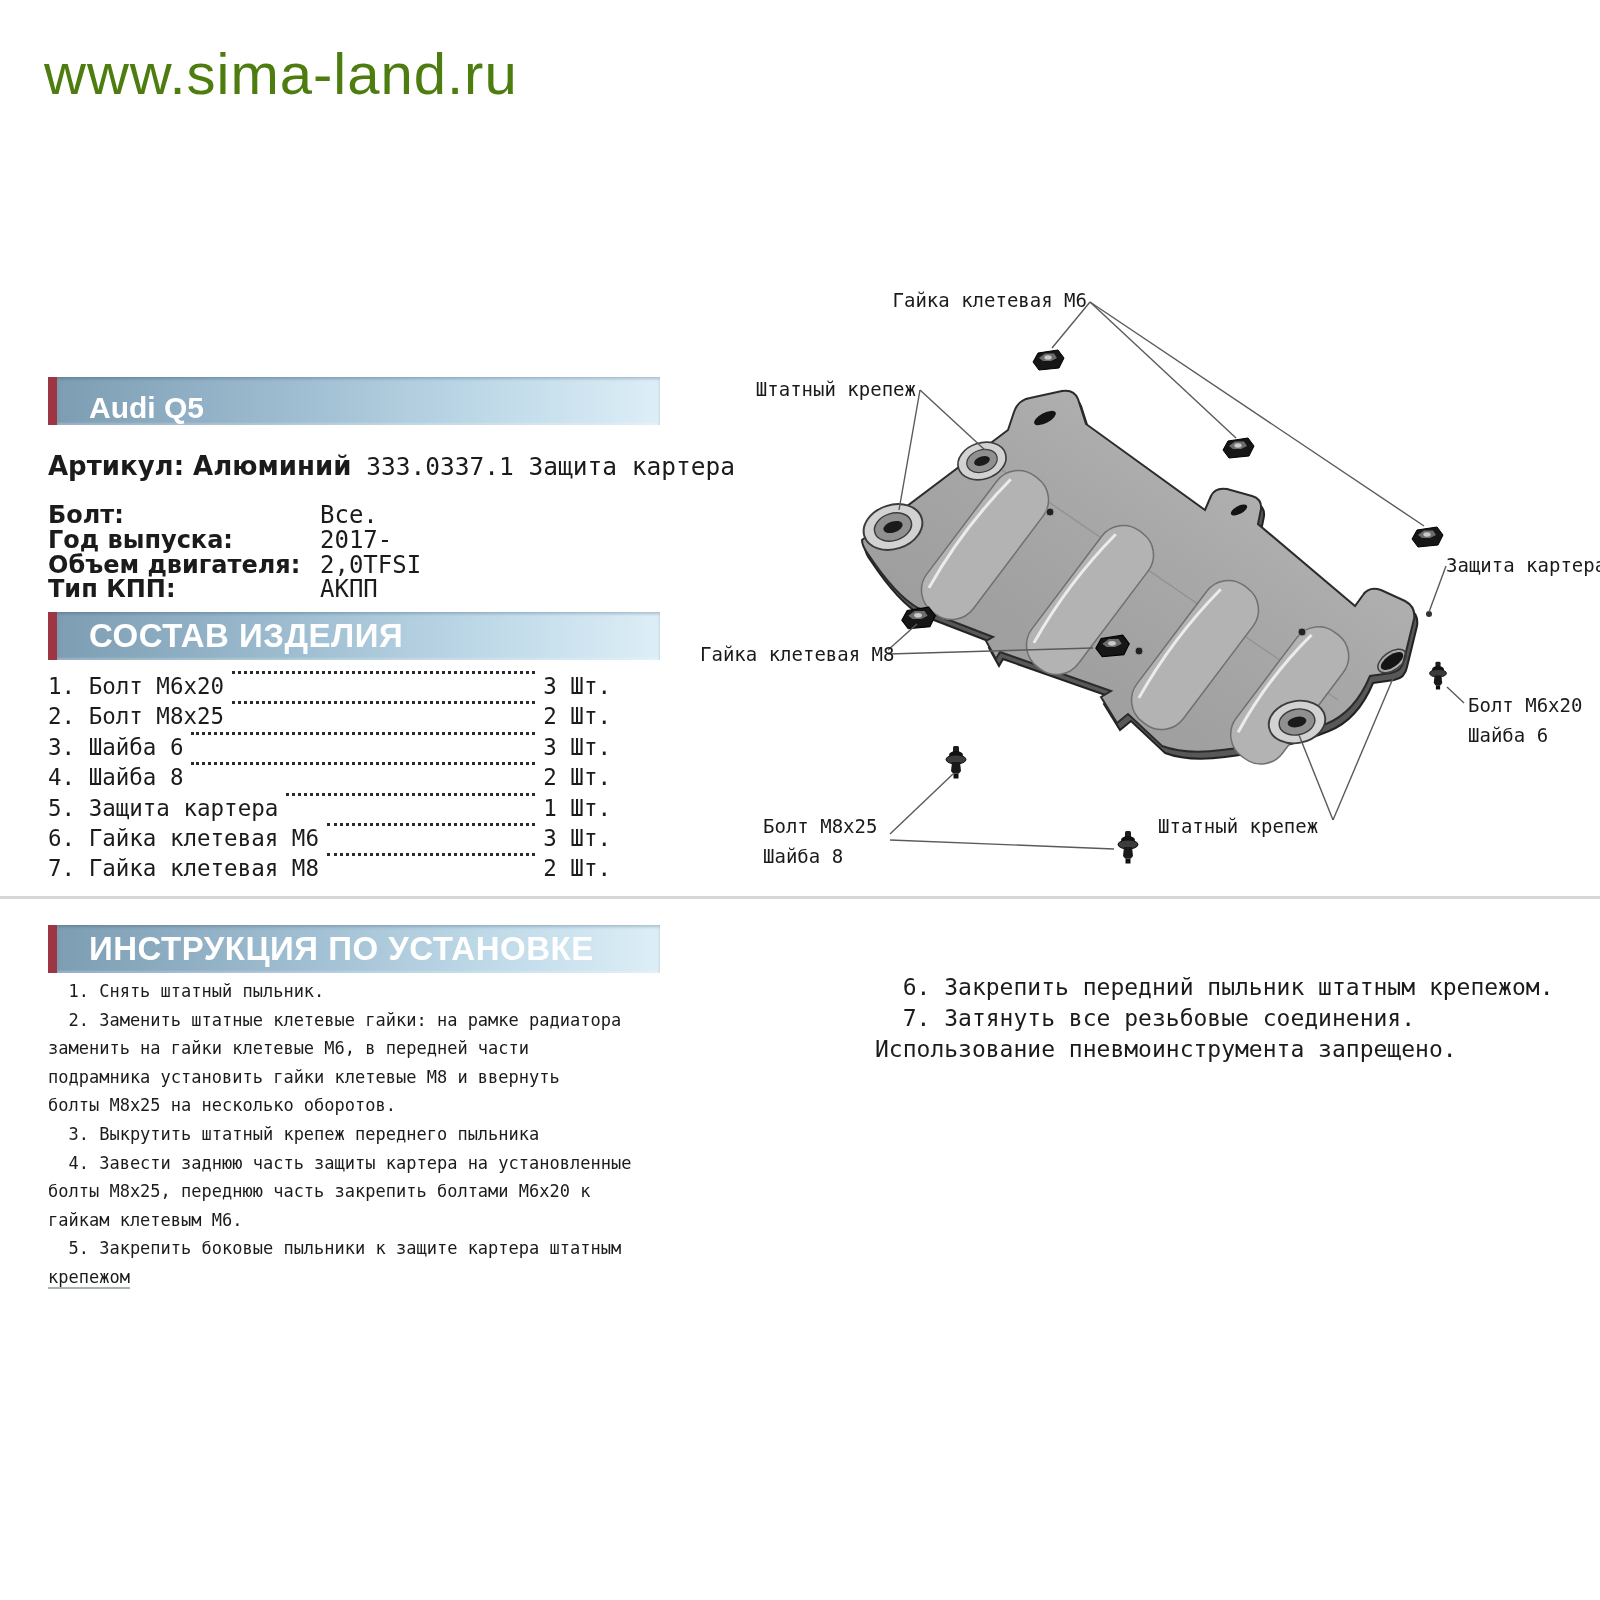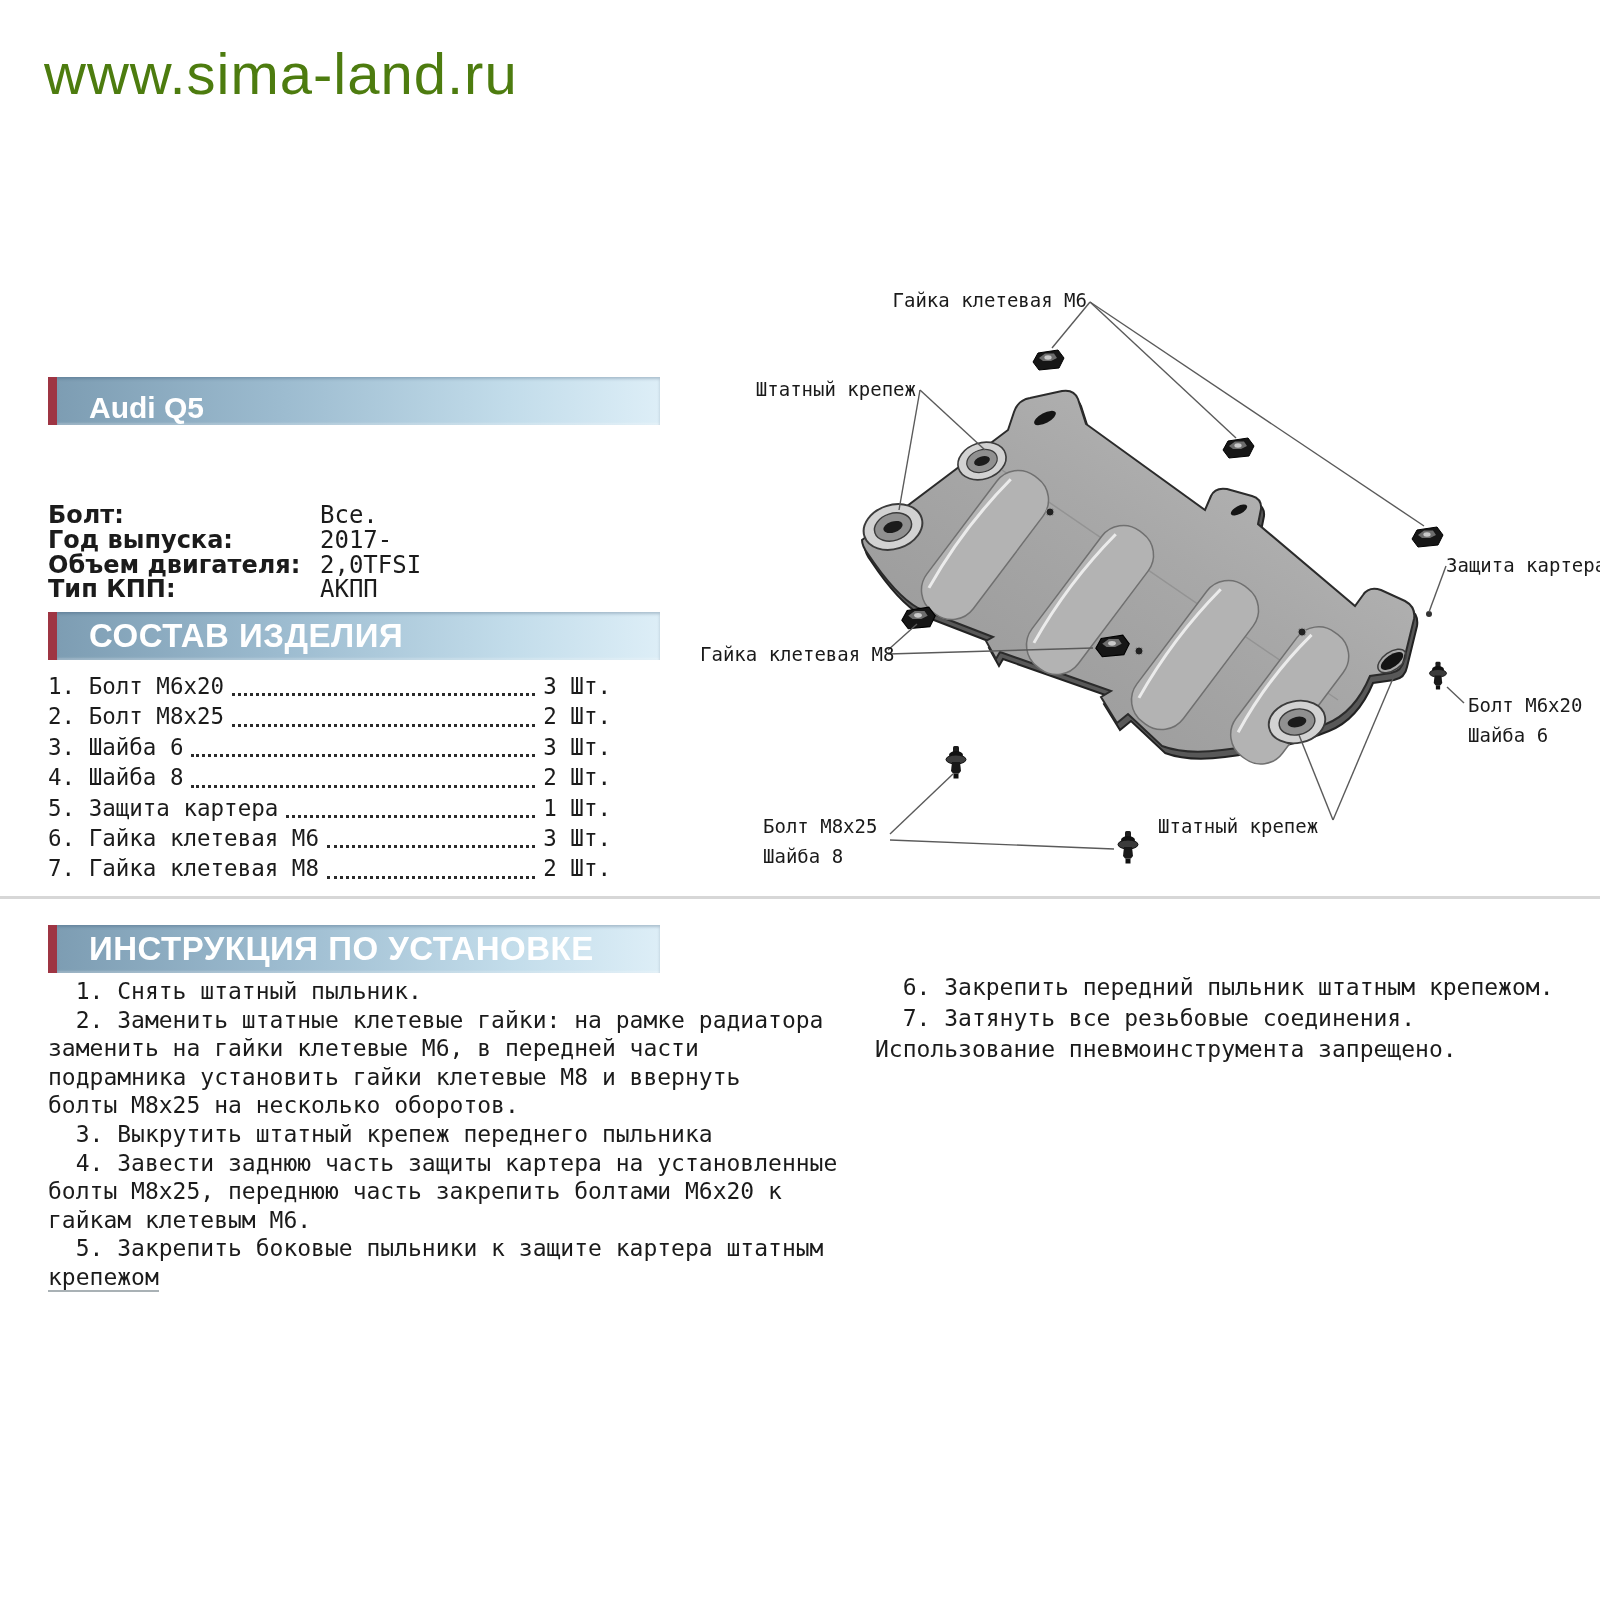--- a/index.html
+++ b/index.html
@@ -21,28 +21,28 @@
 
   .artikul{position:absolute;left:48px;top:451px;font-size:24.5px;white-space:pre;}
   .artikul .lbl{font-family:"DejaVu Sans",sans-serif;font-weight:700;font-size:26px;}
 
   .specs{position:absolute;left:48px;top:503px;display:grid;
          grid-template-columns:272px 1fr;line-height:24.8px;}
   .specs .slabel{font-family:"DejaVu Sans",sans-serif;font-weight:700;font-size:24px;}
   .specs .svalue{font-size:24px;}
 
   .parts{position:absolute;left:48px;top:671px;width:563px;font-size:22.5px;}
-  .prow{display:flex;align-items:flex-end;line-height:30.4px;}
+  .prow{display:flex;align-items:flex-start;line-height:30.4px;}
   .ptext{white-space:pre;}
   .dots{flex:1;border-bottom:3px dotted #2a2a2a;margin:0 8px 5px 8px;}
   .pqty{white-space:pre;}
 
   .divider{position:absolute;left:0;top:896px;width:1600px;height:3px;background:#d7d7d7;}
 
-  .instr-left{position:absolute;left:48px;top:977px;font-size:23px;line-height:28.6px;white-space:pre;}
+  .instr-left{position:absolute;left:48px;top:977px;font-size:17px;line-height:28.6px;white-space:pre;}
   .instr-right{position:absolute;left:875px;top:972px;font-size:23px;line-height:31px;white-space:pre;}
   .u{border-bottom:2px solid #a9b1b5;}
 
   .ttable{position:absolute;left:953px;top:929px;width:605px;height:54px;box-sizing:border-box;
           border:2px solid #3f3f3f;border-radius:10px;overflow:hidden;background:#ffffff;
           display:grid;grid-template-columns:172px 108px 108px 108px 1fr;grid-auto-rows:1fr;
           font-family:"Liberation Sans",sans-serif;font-size:17.5px;color:#111;}
   .ttable .tc{display:flex;align-items:center;justify-content:center;}
   .ttable .r1{background:#f1f1f1;}
   .ttable .bl{border-left:1.5px solid #3f3f3f;}
@@ -56,20 +56,21 @@
 <body>
 
 <div class="page">
 
   <div class="logo">www.sima-land.ru</div>
 
   <div class="bar bar-audi">
     <span>Audi Q5</span>
   </div>
 
+  <div class="artikul"><span class="lbl">Артикул: Алюминий</span><span> 333.0337.1 Защита картера</span></div>
 
   <div class="specs">
 
       <div class="slabel">Болт:</div>
       <div class="svalue">Все.</div>
 
       <div class="slabel">Год выпуска:</div>
       <div class="svalue">2017-</div>
 
       <div class="slabel">Объем двигателя:</div>

